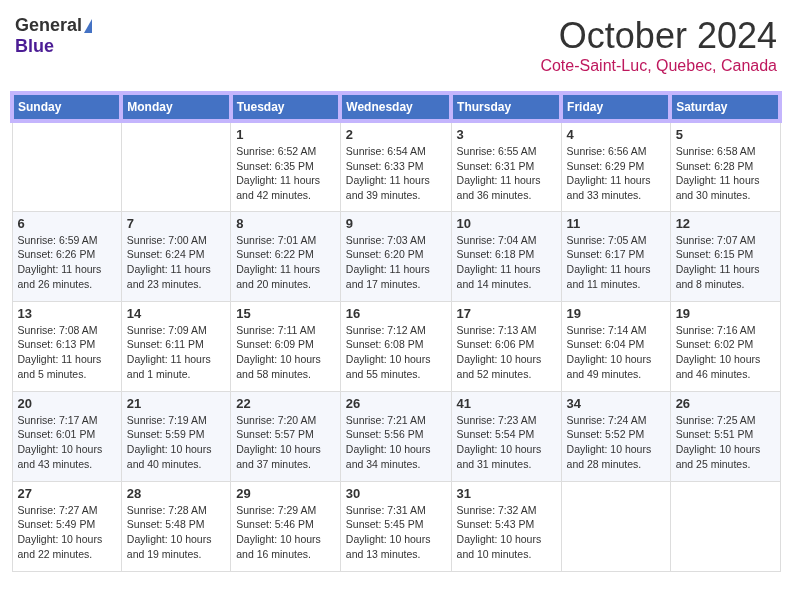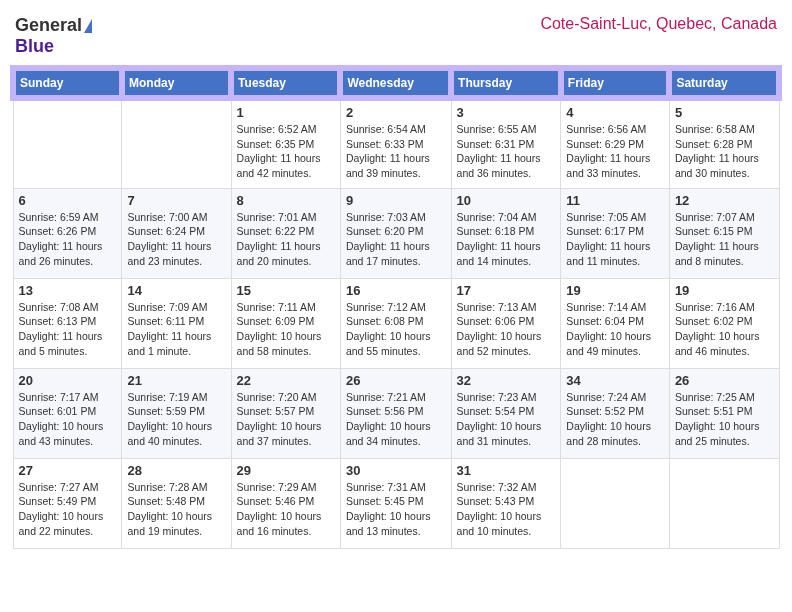--- a/index.html
+++ b/index.html
@@ -7,21 +7,21 @@
       font-family: Arial, sans-serif;
       background: #fff;
       width: 792px;
       min-height: 612px;
       padding: 10px;
     }
     .header {
       display: flex;
       justify-content: space-between;
       align-items: flex-start;
-      margin-bottom: 8px;
+      margin-bottom: 16px;
       padding: 5px 5px 0 5px;
     }
     .logo {
       display: flex;
       flex-direction: column;
       align-items: flex-start;
     }
     .logo-general {
       font-size: 18px;
       font-weight: bold;
@@ -62,21 +62,21 @@
       border-collapse: collapse;
       font-size: 11px;
     }
     .calendar thead tr th {
       background-color: #4472c4;
       color: white;
       padding: 5px 4px;
       text-align: left;
       font-weight: bold;
       font-size: 12px;
-      border: 6px solid #c4b5fd;
+      border: 4px solid #c4b5fd;
     }
     .calendar tbody tr td {
       vertical-align: top;
       padding: 4px 5px;
       border: 1px solid #ddd;
       width: 113px;
       height: 90px;
       color: #333;
       background: #fff;
     }
@@ -103,20 +103,21 @@
 
 <div class="header">
   <div class="logo">
     <div class="logo-row">
       <span class="logo-general">General</span>
       <span class="logo-icon"></span>
     </div>
     <span class="logo-blue">Blue</span>
   </div>
   <div class="title-section">
+    <div class="month-title">October 2024</div>
     <div class="subtitle">Cote-Saint-Luc, Quebec, Canada</div>
   </div>
 </div>
 
 <table class="calendar">
   <thead>
     <tr>
     <th>Sunday</th>
         <th>Monday</th>
         <th>Tuesday</th>
@@ -222,21 +223,21 @@
         </td>
         <td>
           <span class="day-num">22</span>
           <div class="day-info">Sunrise: 7:20 AM<br>Sunset: 5:57 PM<br>Daylight: 10 hours and 37 minutes.</div>
         </td>
         <td>
           <span class="day-num">26</span>
           <div class="day-info">Sunrise: 7:21 AM<br>Sunset: 5:56 PM<br>Daylight: 10 hours and 34 minutes.</div>
         </td>
         <td>
-          <span class="day-num">32</span>
+          <span class="day-num">41</span>
           <div class="day-info">Sunrise: 7:23 AM<br>Sunset: 5:54 PM<br>Daylight: 10 hours and 31 minutes.</div>
         </td>
         <td>
           <span class="day-num">34</span>
           <div class="day-info">Sunrise: 7:24 AM<br>Sunset: 5:52 PM<br>Daylight: 10 hours and 28 minutes.</div>
         </td>
         <td>
           <span class="day-num">26</span>
           <div class="day-info">Sunrise: 7:25 AM<br>Sunset: 5:51 PM<br>Daylight: 10 hours and 25 minutes.</div>
         </td>

